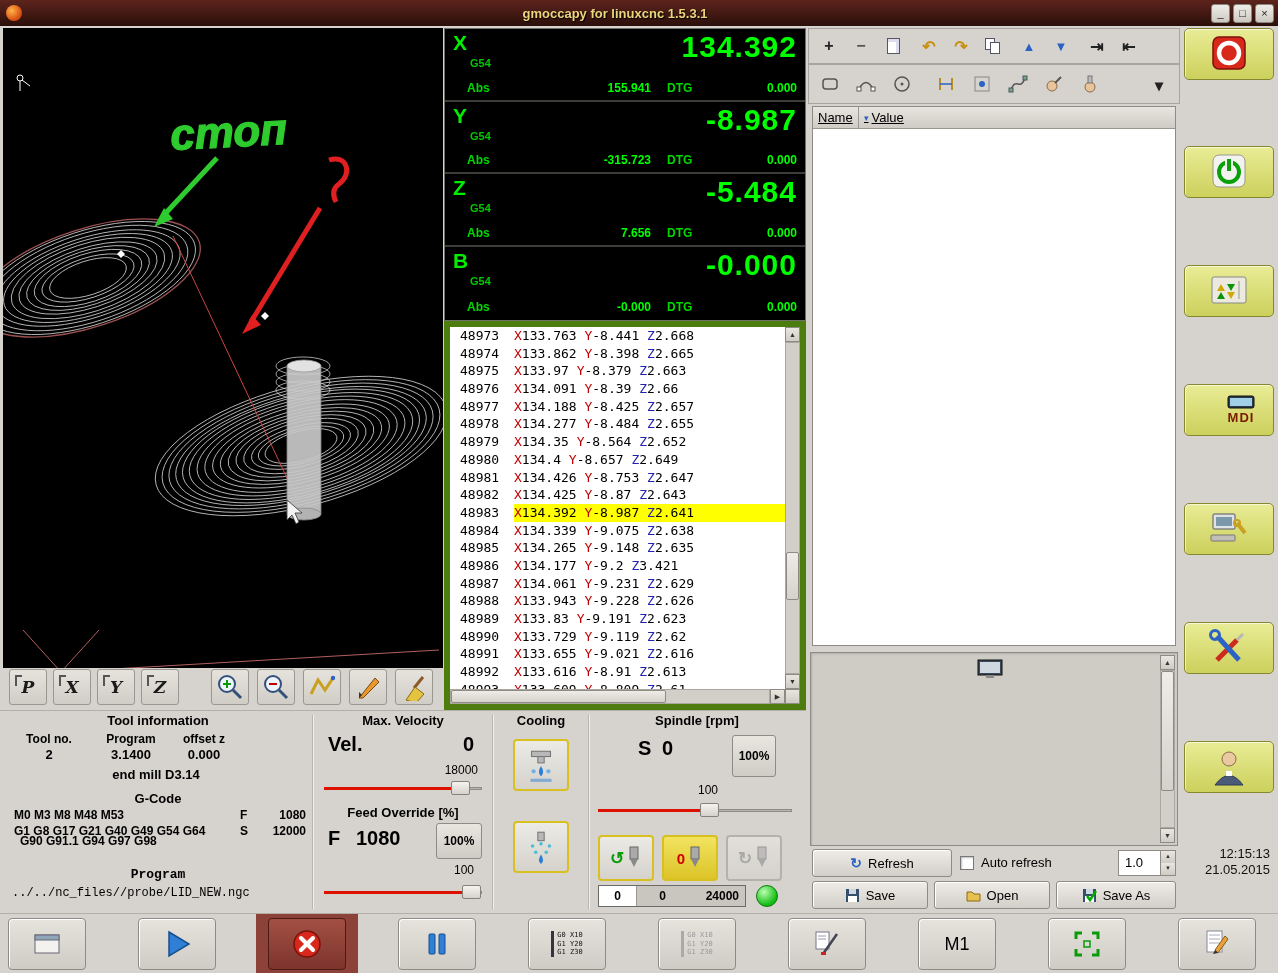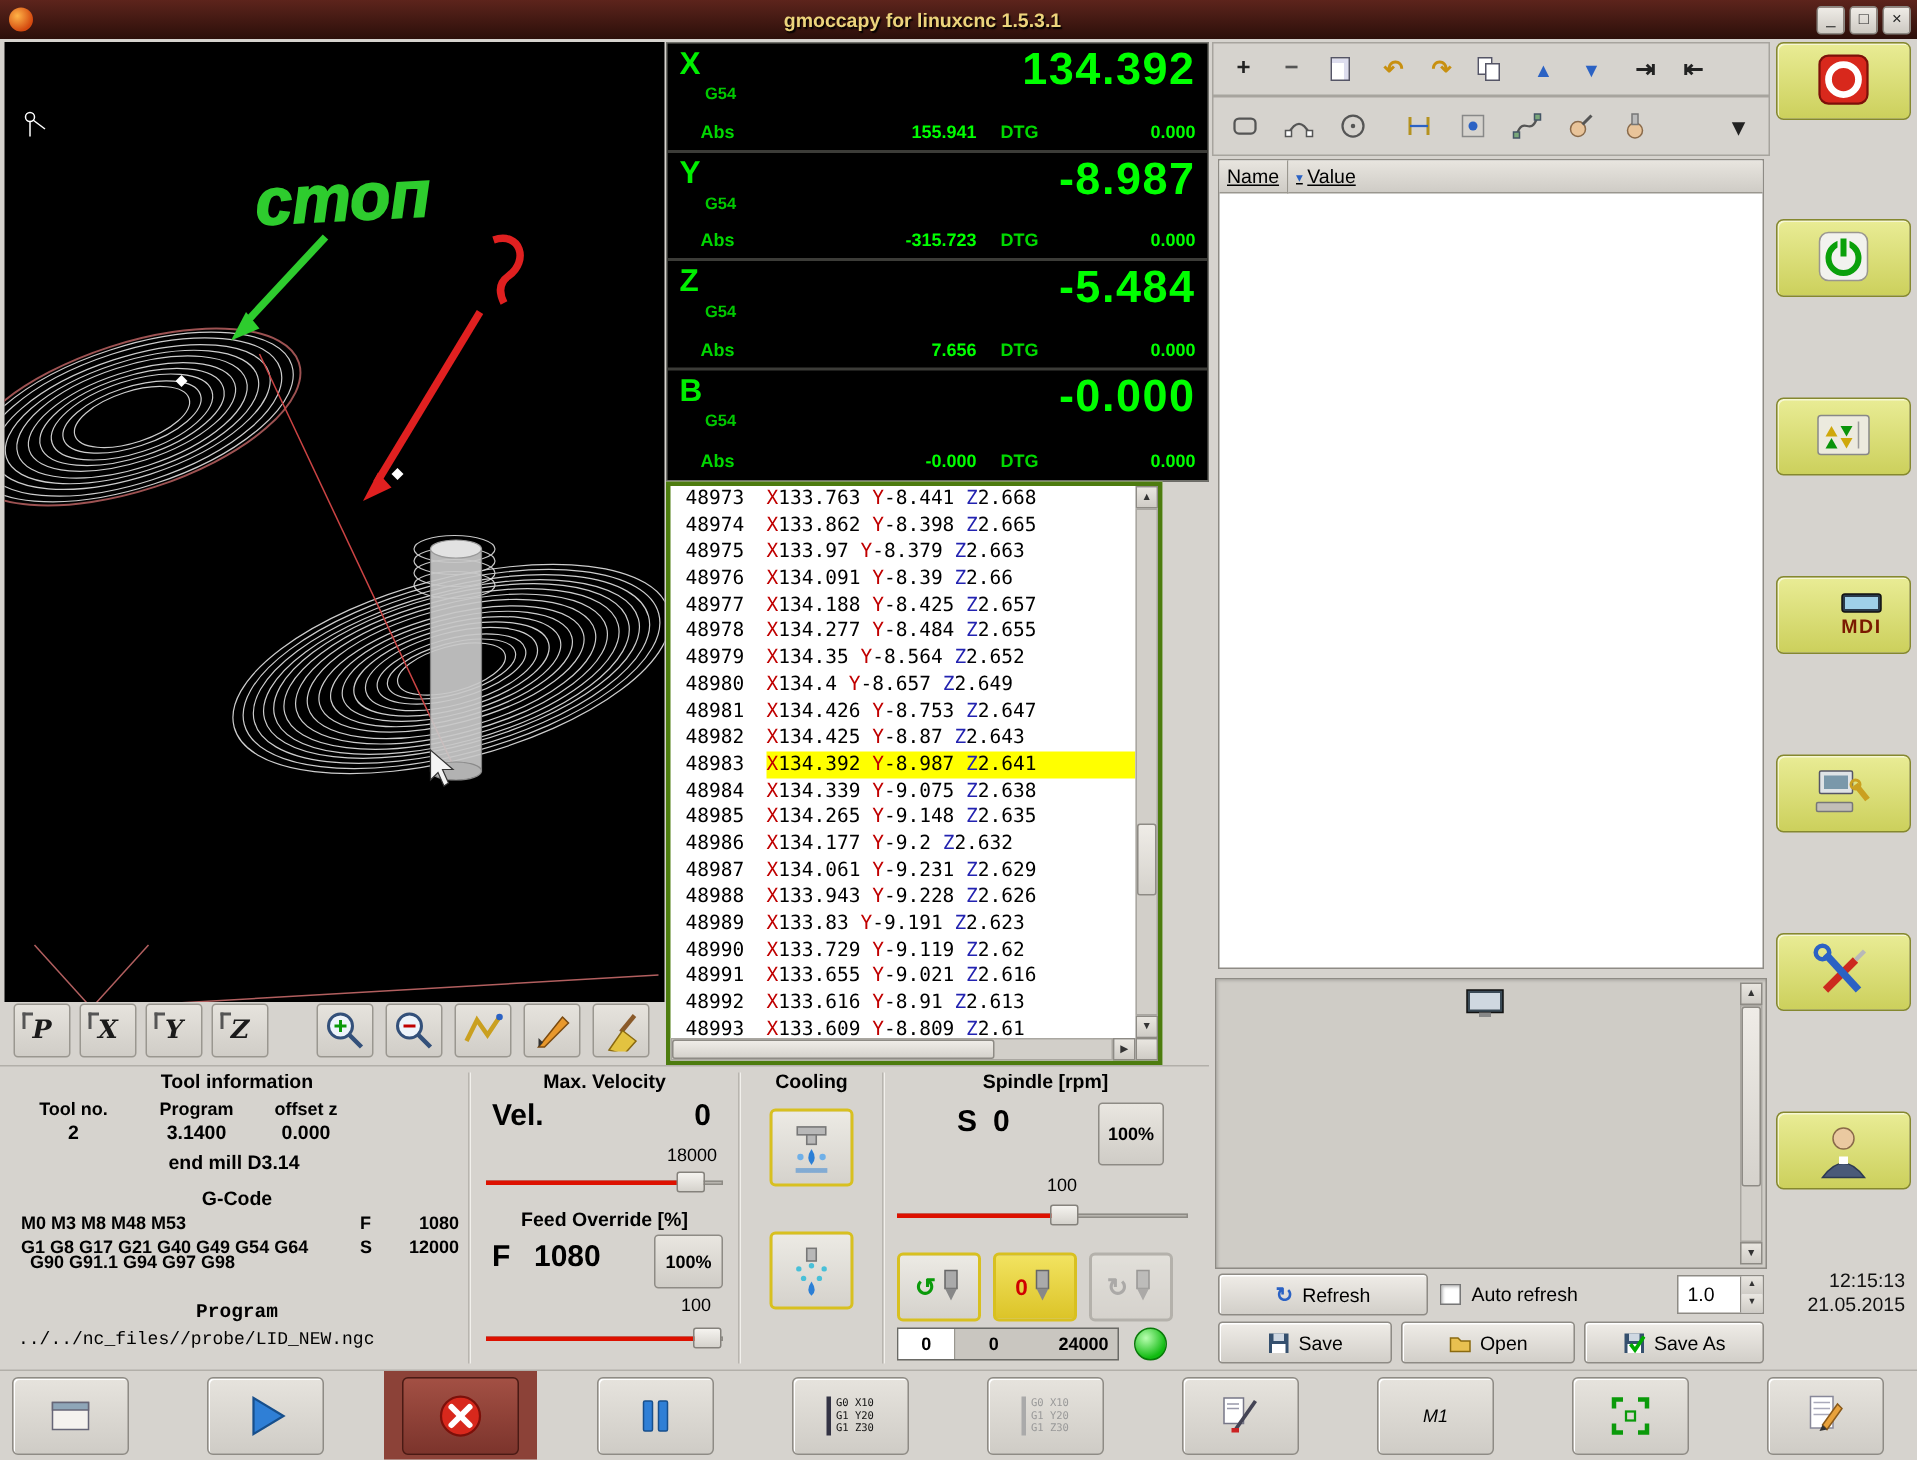--- a/index.html
+++ b/index.html
@@ -26,21 +26,21 @@
 .dro-letter{position:absolute;left:8px;top:2px;font-size:21px;font-weight:bold;color:#00ef00;}
 .dro-value{position:absolute;right:8px;top:1px;font-size:30px;font-weight:bold;color:#00ff00;letter-spacing:1px;}
 .dro-sys{position:absolute;left:25px;top:28px;font-size:11px;font-weight:bold;color:#00c800;}
 .dro-sub{position:absolute;left:0;right:0;bottom:5px;display:flex;font-size:12px;font-weight:bold;color:#00d800;}
 .dro-sub .lb1{margin-left:22px;width:34px;}
 .dro-sub .v1{width:150px;text-align:right;color:#00ff00;}
 .dro-sub .lb2{margin-left:16px;width:44px;}
 .dro-sub .v2{flex:1;text-align:right;margin-right:8px;color:#00ff00;}
 
 
-#gcode{position:absolute;left:444px;top:321px;width:331px;height:389px;background:#fff;border:3px solid #4d7c0f;}
+#gcode{position:absolute;left:444px;top:321px;width:362px;height:389px;background:#fff;border:6px solid #4d7c0f;}
 #gcode-body{position:absolute;left:0;top:0;right:15px;bottom:15px;overflow:hidden;font-family:"DejaVu Sans Mono",monospace;font-size:13px;}
 .gc-row{display:flex;height:17.7px;line-height:17.7px;white-space:nowrap;}
 .gc-num{width:64px;padding-left:10px;color:#000;flex:0 0 auto;}
 .gc-code{flex:1;}
 .gc-row.hl .gc-code{background:#ffff00;}
 .ax-X,.ax-Y{color:#c00000;}
 .ax-Z{color:#2222b0;}
 .sb-btn{position:absolute;width:15px;height:15px;background:linear-gradient(#e9e6e0,#cfccc6);border:1px solid #8e8b85;font-size:7px;color:#333;text-align:center;line-height:13px;}
 .sb-track{position:absolute;background:#d2cfc9;border:1px solid #aaa7a1;}
 .sb-thumb{position:absolute;background:linear-gradient(#efece7,#d5d2cc);border:1px solid #8e8b85;border-radius:2px;}
@@ -101,21 +101,21 @@
 .mdi-txt{font-size:13px;font-weight:bold;color:#7a1a00;letter-spacing:1px;}
 #clock{position:absolute;left:1182px;top:846px;width:92px;text-align:right;font-size:13px;color:#111;line-height:16px;padding-right:4px;}
 
 
 #bottombar{position:absolute;left:0;top:913px;width:1278px;height:60px;background:#d6d3ce;border-top:1px solid #b2afa9;}
 #stop-pad{position:absolute;left:256px;top:0;width:102px;height:60px;background:#8c4238;}
 .bb{position:absolute;top:4px;width:78px;height:52px;background:linear-gradient(#e6e3dd,#cfccc6);border:1px solid #8e8b85;border-radius:4px;display:flex;align-items:center;justify-content:center;box-shadow:inset 1px 1px 0 #fff;}
 .bb.stop{background:linear-gradient(#a35044,#7c342c);border-color:#4a1a14;box-shadow:none;}
 .mini-gcode{font-family:"DejaVu Sans Mono",monospace;font-size:7px;line-height:8.5px;color:#111;text-align:left;border-left:3px solid #334;padding-left:3px;}
 .mini-gcode.dim{color:#999;border-left-color:#aaa;}
-.m1-label{font-size:12px;color:#000;font-style:italic;}
+.m1-label{font-size:18px;color:#000;}
 </style>
 </head>
 <body>
 
 <div id="app">
 
   <div id="titlebar">
     <div id="app-icon"></div>
     <div id="title-text">gmoccapy for linuxcnc  1.5.3.1</div>
     <div class="wbtn"><span>_</span></div>
@@ -344,21 +344,21 @@
         <div class="gc-row">
           <span class="gc-num">48984</span>
           <span class="gc-code"><span class="ax-X">X</span><span>134.339 </span><span class="ax-Y">Y</span><span>-9.075 </span><span class="ax-Z">Z</span><span>2.638</span></span>
         </div>
         <div class="gc-row">
           <span class="gc-num">48985</span>
           <span class="gc-code"><span class="ax-X">X</span><span>134.265 </span><span class="ax-Y">Y</span><span>-9.148 </span><span class="ax-Z">Z</span><span>2.635</span></span>
         </div>
         <div class="gc-row">
           <span class="gc-num">48986</span>
-          <span class="gc-code"><span class="ax-X">X</span><span>134.177 </span><span class="ax-Y">Y</span><span>-9.2 </span><span class="ax-Z">Z</span><span>2.632</span></span>
+          <span class="gc-code"><span class="ax-X">X</span><span>134.177 </span><span class="ax-Y">Y</span><span>-9.2 </span><span class="ax-Z">Z</span><span>3.421</span></span>
         </div>
         <div class="gc-row">
           <span class="gc-num">48987</span>
           <span class="gc-code"><span class="ax-X">X</span><span>134.061 </span><span class="ax-Y">Y</span><span>-9.231 </span><span class="ax-Z">Z</span><span>2.629</span></span>
         </div>
         <div class="gc-row">
           <span class="gc-num">48988</span>
           <span class="gc-code"><span class="ax-X">X</span><span>133.943 </span><span class="ax-Y">Y</span><span>-9.228 </span><span class="ax-Z">Z</span><span>2.626</span></span>
         </div>
         <div class="gc-row">

